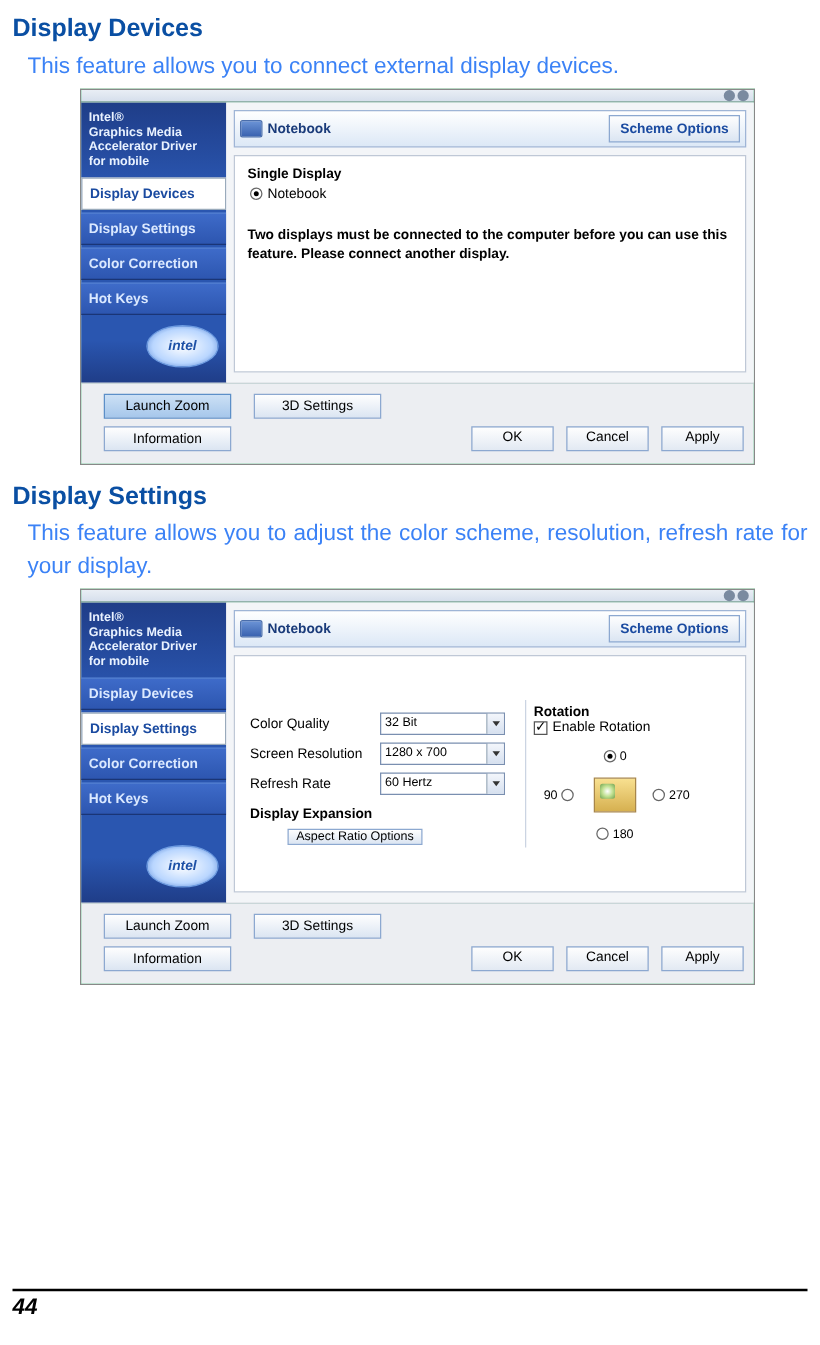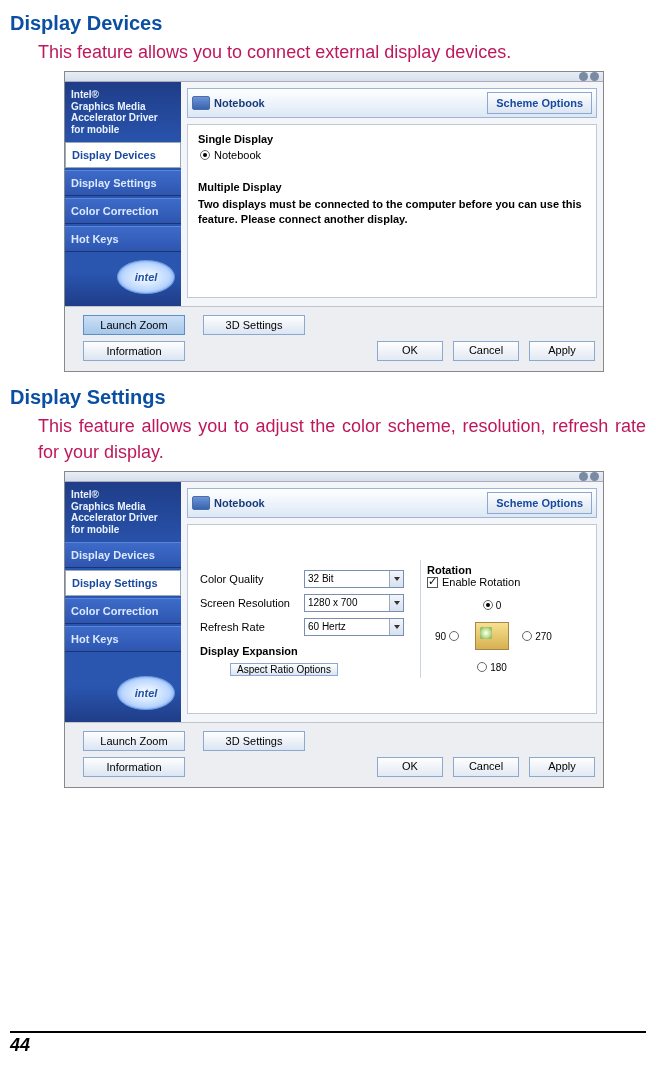--- a/index.html
+++ b/index.html
@@ -11,23 +11,23 @@
     padding: 12px 10px 0 10px;
     position: relative;
   }
   .section-title {
     color: #0a4fa3;
     font-weight: bold;
     font-size: 20px;
     margin-bottom: 4px;
   }
   .section-desc {
-    color: #be185d;
+    color: #3b82f6;
     font-size: 18px;
-    margin-left: 28px;
+    margin-left: 12px;
     margin-bottom: 6px;
     line-height: 1.45;
   }
   .section-desc.justify { text-align: justify; }
   .screenshot {
     margin-left: 54px;
     width: 540px;
     border: 1px solid #888;
     background: #22c55e;
     margin-bottom: 14px;
@@ -302,21 +302,20 @@
         <span class="device-label">Notebook</span>
         <div class="scheme-btn">Scheme Options</div>
       </div>
       <div class="panel-body pb1">
         <div class="group-title">Single Display</div>
         <div class="radio-row">
           <span class="radio-dot filled"></span>
           <span>Notebook</span>
         </div>
         <div style="height:10px"></div>
-        <div class="group-title">Multiple Display</div>
         <div class="note-text">Two displays must be connected to the computer before you can use this feature.  Please connect another display.</div>
       </div>
     </div>
   </div>
   <div class="footer-area">
     <div class="footer-row1">
       <div class="fbtn active">Launch Zoom</div>
       <div class="fbtn">3D Settings</div>
     </div>
     <div class="footer-row2">

